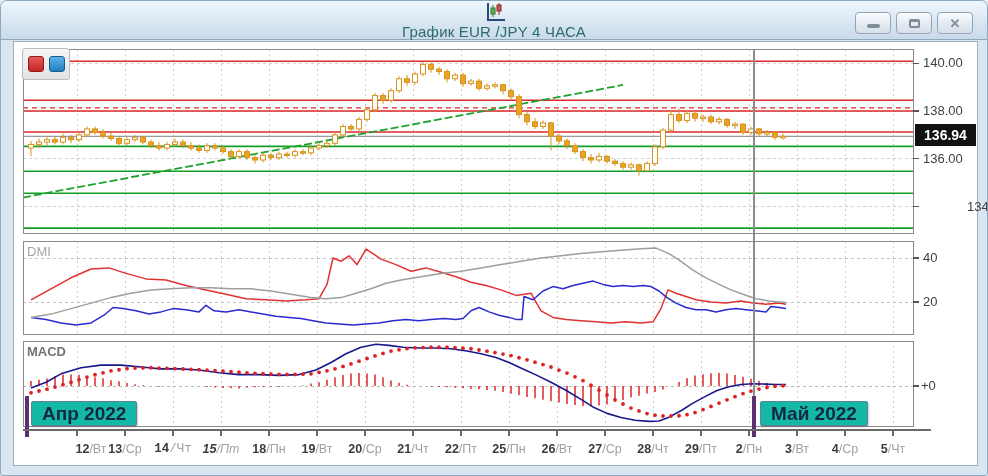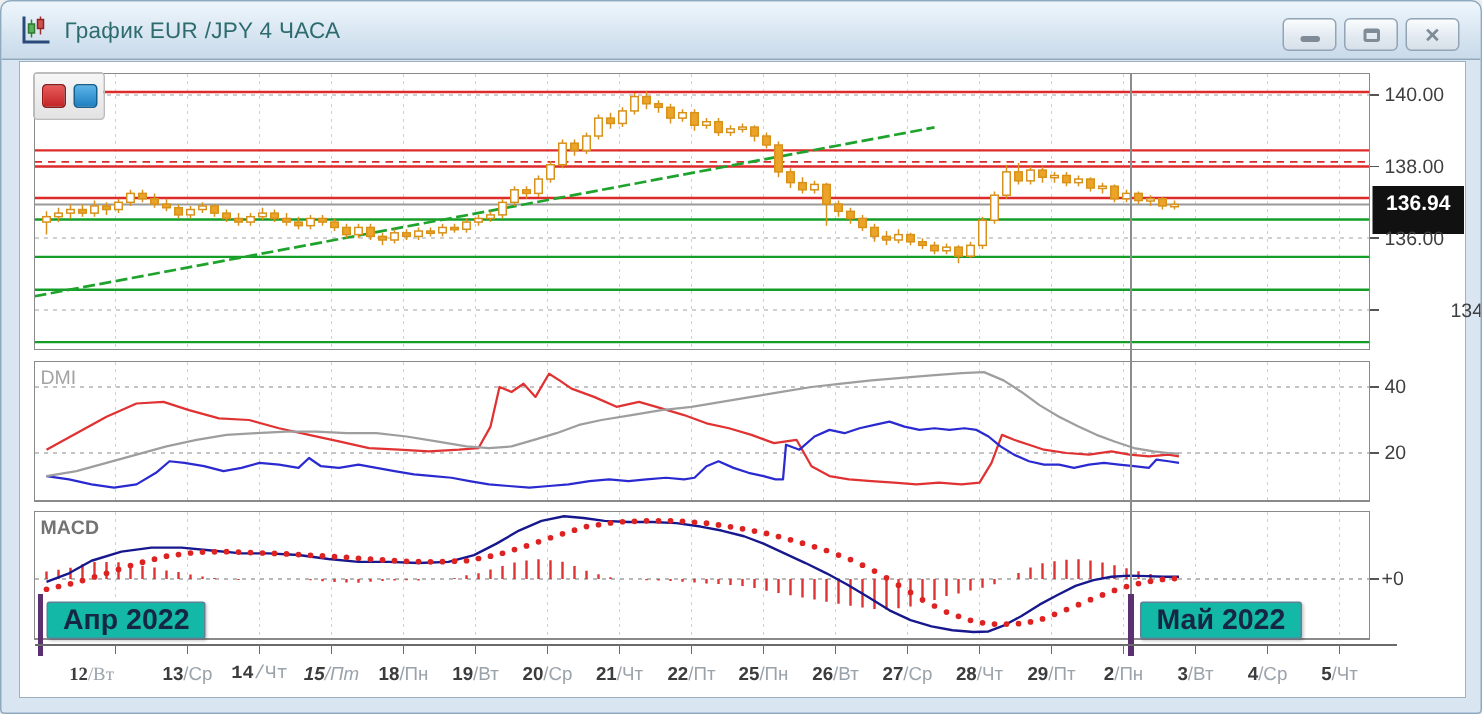--- a/index.html
+++ b/index.html
@@ -26,21 +26,21 @@
   .sqbtn.red{background:linear-gradient(#e85b5b,#c32525);border:1px solid #8e1b1b;}
   .sqbtn.blue{background:linear-gradient(#5db4e8,#1f7fc0);border:1px solid #15608f;}
   .panel-label{font-size:13px;z-index:3;position:absolute;}
   .panel-label.dmi{left:26px;top:243px;color:#a3a3a3;}
   .panel-label.macd{left:26px;top:343px;color:#737373;font-weight:bold;}
   .month-badge{position:absolute;z-index:3;height:17px;padding:3px 10px;background:#14b8a6;
     border:1px solid #60809a;border-radius:2px;color:#152743;font-size:19px;font-weight:bold;line-height:17px;
     box-shadow:1px 1px 2px rgba(0,0,0,.2);}
   .month-badge.apr{left:30px;top:400px;}
   .month-badge.may{left:759px;top:400px;}
-  .price-box{position:absolute;z-index:3;left:914px;top:123px;width:61px;height:32px;background:#111111;
+  .price-box{position:absolute;z-index:3;left:914px;top:123px;width:61px;height:22px;background:#111111;
     color:#ffffff;font-size:14px;font-weight:bold;text-align:center;line-height:22px;}
   .axis-num{position:absolute;z-index:3;font-size:13px;color:#3f3f3f;}
   .date-label{position:absolute;z-index:3;top:441px;width:52px;text-align:center;font-size:12.5px;white-space:nowrap;}
   .date-label .d{font-weight:bold;color:#3c3c3c;}
   .date-label .w{color:#9aa2aa;}
 </style>
 </head>
 <body>
 
 <div class="window">
@@ -521,21 +521,21 @@
       <line x1="892" y1="429" x2="892" y2="435" stroke="#6a6a6a" stroke-width="1.2" shape-rendering="crispEdges"></line>
       <line x1="912" y1="62.2" x2="918" y2="62.2" stroke="#555" stroke-width="1.2" shape-rendering="crispEdges"></line>
       <line x1="912" y1="110" x2="918" y2="110" stroke="#555" stroke-width="1.2" shape-rendering="crispEdges"></line>
       <line x1="912" y1="157.8" x2="918" y2="157.8" stroke="#555" stroke-width="1.2" shape-rendering="crispEdges"></line>
       <line x1="912" y1="205.6" x2="918" y2="205.6" stroke="#555" stroke-width="1.2" shape-rendering="crispEdges"></line>
       <line x1="912" y1="257" x2="918" y2="257" stroke="#555" stroke-width="1.2" shape-rendering="crispEdges"></line>
       <line x1="912" y1="301" x2="918" y2="301" stroke="#555" stroke-width="1.2" shape-rendering="crispEdges"></line>
       <line x1="912" y1="385" x2="918" y2="385" stroke="#555" stroke-width="1.2" shape-rendering="crispEdges"></line>
     </svg>
 
-  <div class="titlebar" style="z-index:2;">
+  <div class="titlebar" style="z-index:2;flex-direction:column;">
     <span class="app-icon">
       <svg width="22" height="22" viewBox="0 0 22 22">
         <path d="M3 2 L3 19 L20 19" stroke="#2b4a7a" stroke-width="2" fill="none"></path>
         <line x1="8" y1="4" x2="8" y2="16" stroke="#3a7a3a" stroke-width="1"></line>
         <rect x="6" y="7" width="4" height="6" fill="#58b058" stroke="#2e7a2e"></rect>
         <line x1="14" y1="2" x2="14" y2="14" stroke="#a03030" stroke-width="1"></line>
         <rect x="12" y="4" width="4" height="6" fill="#d05050" stroke="#8c2424"></rect>
       </svg>
     </span>
     <span class="title">График EUR /JPY  4 ЧАСА</span>
@@ -566,21 +566,21 @@
   <div class="price-box">136.94</div>
 
   <div id="axis-labels">
       <div class="axis-num" style="left: 922px; top: 54.2px;">140.00</div>
       <div class="axis-num" style="left: 922px; top: 102px;">138.00</div>
       <div class="axis-num" style="left: 922px; top: 149.8px;">136.00</div>
       <div class="axis-num" style="left: 922px; top: 197.6px; margin-left: 44px;">134.00</div>
       <div class="axis-num" style="left: 922px; top: 249px;">40</div>
       <div class="axis-num" style="left: 922px; top: 293px;">20</div>
       <div class="axis-num" style="left: 920px; top: 377px;">+0</div>
-      <div class="date-label" style="left: 34px; top: 441px; font-family: Liberation Serif, serif;"><span class="d">12</span><span class="w">/Вт</span></div>
+      <div class="date-label" style="left: 64px; top: 441px;"><span class="d">12</span><span class="w">/Вт</span></div>
       <div class="date-label" style="left: 98px; top: 441px;"><span class="d">13</span><span class="w">/Ср</span></div>
       <div class="date-label" style="left: 146px; top: 441px; font-family: Liberation Mono, monospace;"><span class="d">14</span><span class="w">/Чт</span></div>
       <div class="date-label" style="left: 194px; top: 441px; font-style: italic;"><span class="d">15</span><span class="w">/Пт</span></div>
       <div class="date-label" style="left: 242px; top: 441px;"><span class="d">18</span><span class="w">/Пн</span></div>
       <div class="date-label" style="left: 290px; top: 441px;"><span class="d">19</span><span class="w">/Вт</span></div>
       <div class="date-label" style="left: 338px; top: 441px;"><span class="d">20</span><span class="w">/Ср</span></div>
       <div class="date-label" style="left: 386px; top: 441px;"><span class="d">21</span><span class="w">/Чт</span></div>
       <div class="date-label" style="left: 434px; top: 441px;"><span class="d">22</span><span class="w">/Пт</span></div>
       <div class="date-label" style="left: 482px; top: 441px;"><span class="d">25</span><span class="w">/Пн</span></div>
       <div class="date-label" style="left: 530px; top: 441px;"><span class="d">26</span><span class="w">/Вт</span></div>

